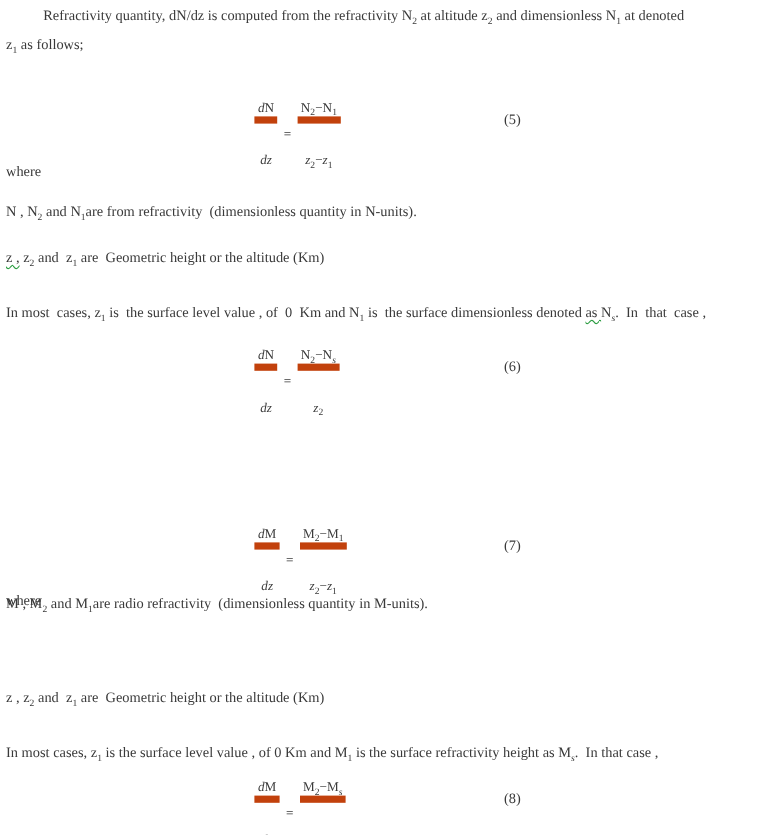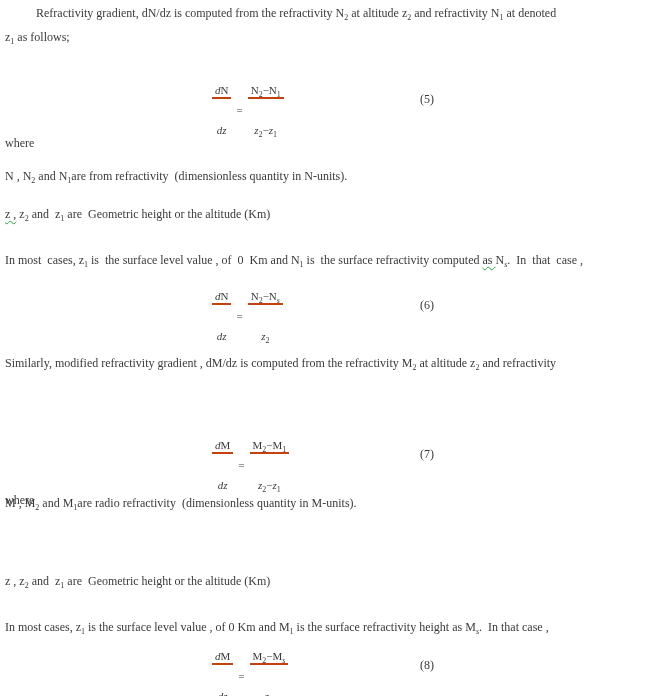--- a/index.html
+++ b/index.html
@@ -46,79 +46,78 @@
     align-items: center;
   }
   .frac {
     display: inline-block;
     text-align: center;
     vertical-align: middle;
   }
   .frac .num {
     display: block;
     padding: 0 3px 1px 3px;
-    border-bottom: 2px solid #c2410c;
+    border-bottom: 6px solid #c2410c;
   }
   .frac .den {
     display: block;
     padding: 1px 3px 0 3px;
     margin-top: 24px;
   }
   .eq-sign { margin: 0 5px; }
   .eq-label {
     position: absolute;
     left: 420px;
     top: 8px;
     font-size: 12px;
   }
 </style>
 </head>
 <body>
 
 <div class="page" style="--page-bg: #ffffff; --text: #3a3a3a; --squiggle: #2f9e44;">
 
-  <div class="line indent" style="top:6px"><span>Refractivity gradient, dN/dz is computed from the refractivity N</span><sub>2</sub><span> at altitude z</span><sub>2</sub><span> and refractivity N</span><sub>1</sub><span> at denoted</span></div>
+  <div class="line indent" style="top:6px"><span>Refractivity quantity, dN/dz is computed from the refractivity N</span><sub>2</sub><span> at altitude z</span><sub>2</sub><span> and dimensionless N</span><sub>1</sub><span> at denoted</span></div>
   <div class="line" style="top:30px"><span>z</span><sub>1</sub><span> as follows;</span></div>
 
   <div class="eq-row" style="top:84px">
     <span class="eq-body">
       <span class="frac">
         <span class="num"><span style="font-style: italic;">d</span><span>N</span></span>
         <span class="den"><span style="font-style: italic;">d</span><span style="font-style: italic;">z</span></span>
       </span>
       <span class="eq-sign">=</span>
       <span class="frac">
         <span class="num"><span>N</span><sub>2</sub><span>−N</span><sub>1</sub></span>
         <span class="den"><span style="font-style: italic;">z</span><sub>2</sub><span>−</span><span style="font-style: italic;">z</span><sub>1</sub></span>
       </span>
     </span>
     <span class="eq-label">(5)</span>
   </div>
 
   <div class="line" style="top:136px">where</div>
   <div class="line" style="top:169px"><span>N , N</span><sub>2</sub><span> and N</span><sub>1</sub><span>are from refractivity  (dimensionless quantity in N-units).</span></div>
   <div class="line" style="top:207px"><span class="squiggle">z ,</span><span> z</span><sub>2</sub><span> and  z</span><sub>1</sub><span> are  Geometric height or the altitude (Km)</span></div>
-  <div class="line" style="top:253px"><span>In most  cases, z</span><sub>1</sub><span> is  the surface level value , of  0  Km and N</span><sub>1</sub><span> is  the surface refractivity computed </span><span class="squiggle">as </span><span>N</span><sub style="font-style: italic;">s</sub><span>.  In  that  case ,</span></div>
+  <div class="line" style="top:253px"><span>In most  cases, z</span><sub>1</sub><span> is  the surface level value , of  0  Km and N</span><sub>1</sub><span> is  the surface dimensionless denoted </span><span class="squiggle">as </span><span>N</span><sub style="font-style: italic;">s</sub><span>.  In  that  case ,</span></div>
 
   <div class="eq-row" style="top:290px">
     <span class="eq-body">
       <span class="frac">
         <span class="num"><span style="font-style: italic;">d</span><span>N</span></span>
         <span class="den"><span style="font-style: italic;">d</span><span style="font-style: italic;">z</span></span>
       </span>
       <span class="eq-sign">=</span>
       <span class="frac">
         <span class="num"><span>N</span><sub>2</sub><span>−N</span><sub style="font-style: italic;">s</sub></span>
         <span class="den"><span style="font-style: italic;">z</span><sub>2</sub></span>
       </span>
     </span>
     <span class="eq-label">(6)</span>
   </div>
 
-  <div class="line" style="top:356px"><span>Similarly, modified refractivity gradient , dM/dz is computed from the refractivity M</span><sub>2</sub><span> at altitude z</span><sub>2</sub><span> and refractivity</span></div>
 
   <div class="eq-row" style="top:439px">
     <span class="eq-body">
       <span class="frac">
         <span class="num"><span style="font-style: italic;">d</span><span>M</span></span>
         <span class="den"><span style="font-style: italic;">d</span><span style="font-style: italic;">z</span></span>
       </span>
       <span class="eq-sign">=</span>
       <span class="frac">
         <span class="num"><span>M</span><sub>2</sub><span>−M</span><sub>1</sub></span>

